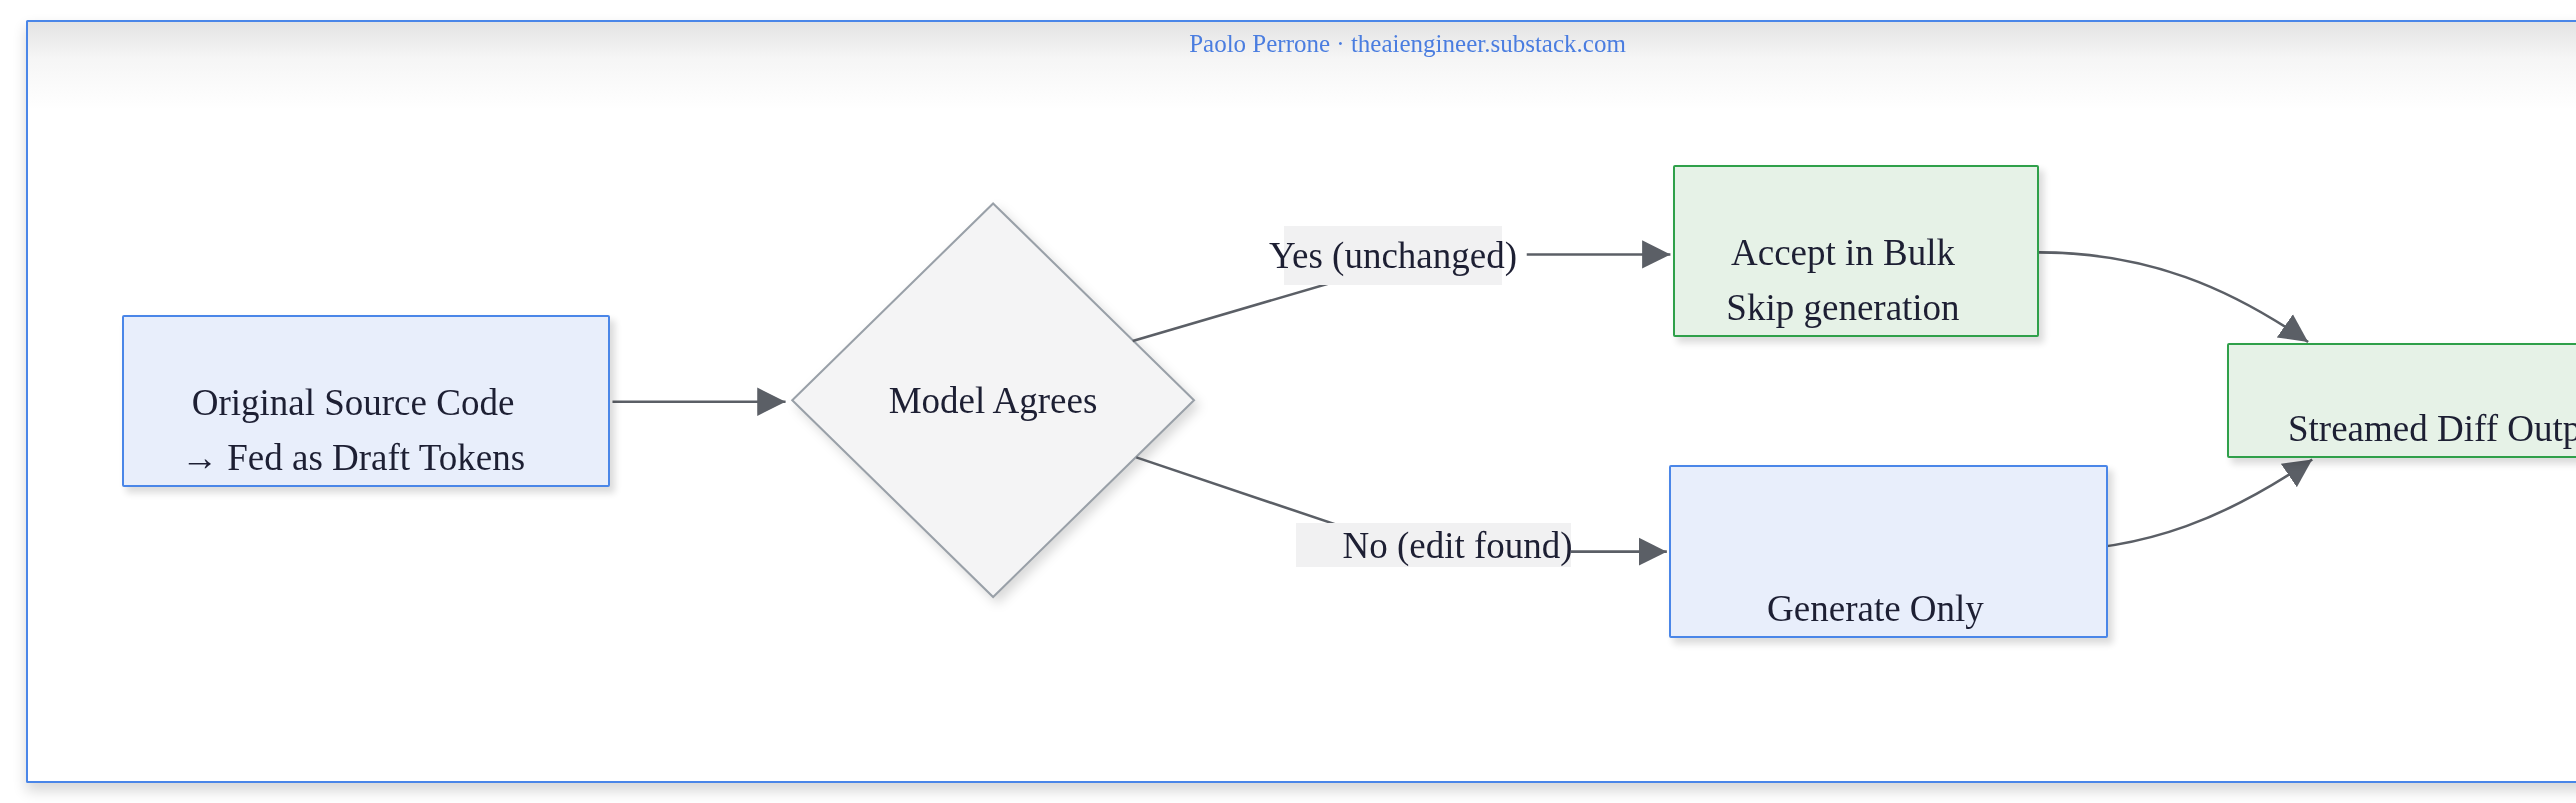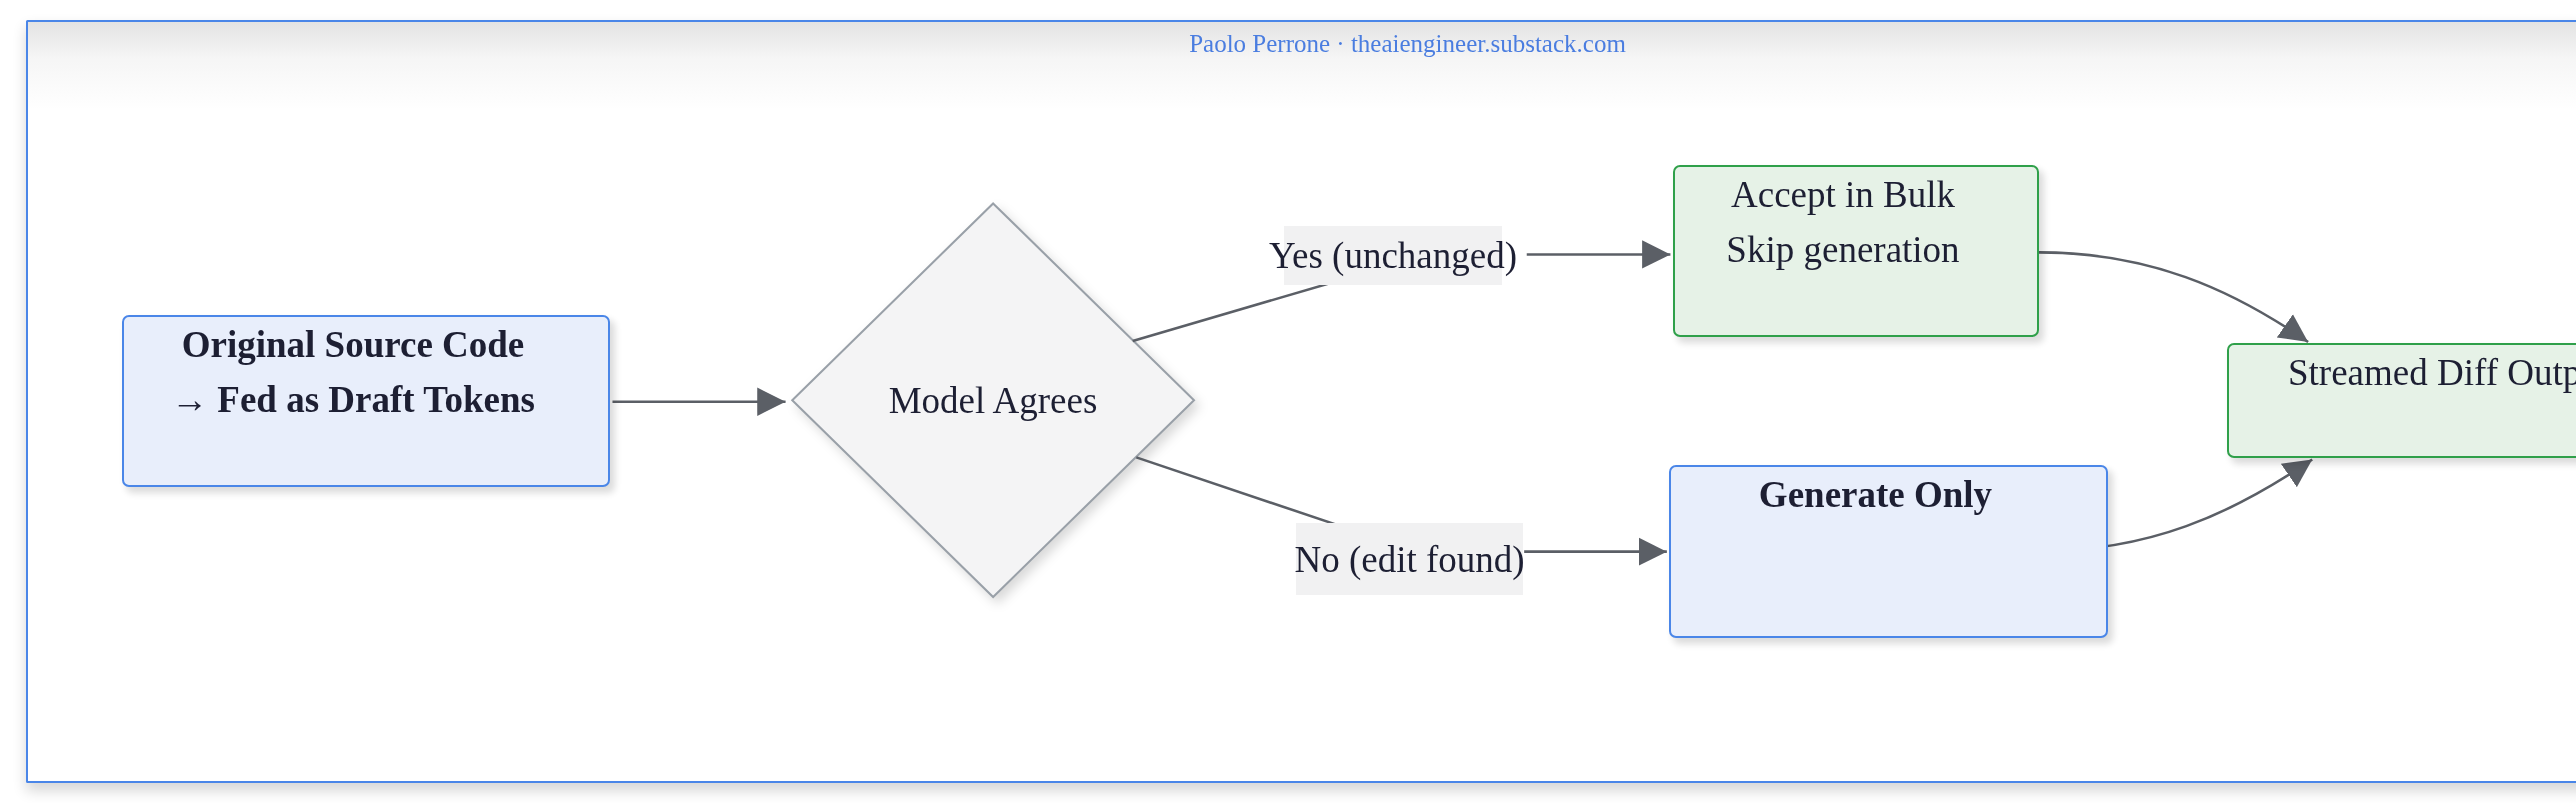--- a/index.html
+++ b/index.html
@@ -53,31 +53,31 @@
     stroke-width: 4px;
     filter: drop-shadow(9px 11px 10px rgba(0,0,0,0.15));
   }
   .arrowhead-glyph { fill: var(--edge-gray); }
 
   .node {
     position: absolute;
     box-sizing: border-box;
     display: flex;
     flex-direction: column;
-    justify-content: flex-start;
+    justify-content: flex-end;
     align-items: center;
     text-align: center;
     padding-right: 26px;
     font-size: 37px;
     line-height: 55px;
     color: var(--text-navy);
-    border-radius: 7px;
+    border-radius: 2px;
     box-shadow: 4.6px 5.7px 7.2px rgba(0,0,0,0.14);
   }
-  .node.blue  { background: var(--node-blue-fill);  border: 2.6px solid var(--node-blue-border); font-weight: bold; }
+  .node.blue  { background: var(--node-blue-fill);  border: 2.6px solid var(--node-blue-border); }
   .node.green { background: var(--node-green-fill); border: 2.6px solid var(--node-green-border); }
 
   .decision-text {
     position: absolute;
     display: flex;
     flex-direction: column;
     justify-content: center;
     align-items: center;
     text-align: left;
     font-size: 37px;
@@ -135,21 +135,21 @@
   </div>
 
   <div class="decision-text" style="left:787px; top:343px; width:412px; height:115px;">
     <div>Model Agrees</div>
   </div>
 
   <div class="edge-label" style="left:1284px; top:226px; width:218px; height:59px;">
     <span>Yes (unchanged)</span>
   </div>
 
-  <div class="edge-label" style="left:1296px; top:523px; width:227px; height:72px;">
+  <div class="edge-label" style="left:1296px; top:523px; width:227px; height:44px;padding-left:48px;">
     <span>No (edit found)</span>
   </div>
 
   <div class="node green" style="left:1673px; top:165px; width:366px; height:172px;">
     <div>Accept in Bulk</div>
     <div>Skip generation</div>
   </div>
 
   <div class="node blue" style="left:1669px; top:465px; width:439px; height:173px;">
     <div>Generate Only</div>

